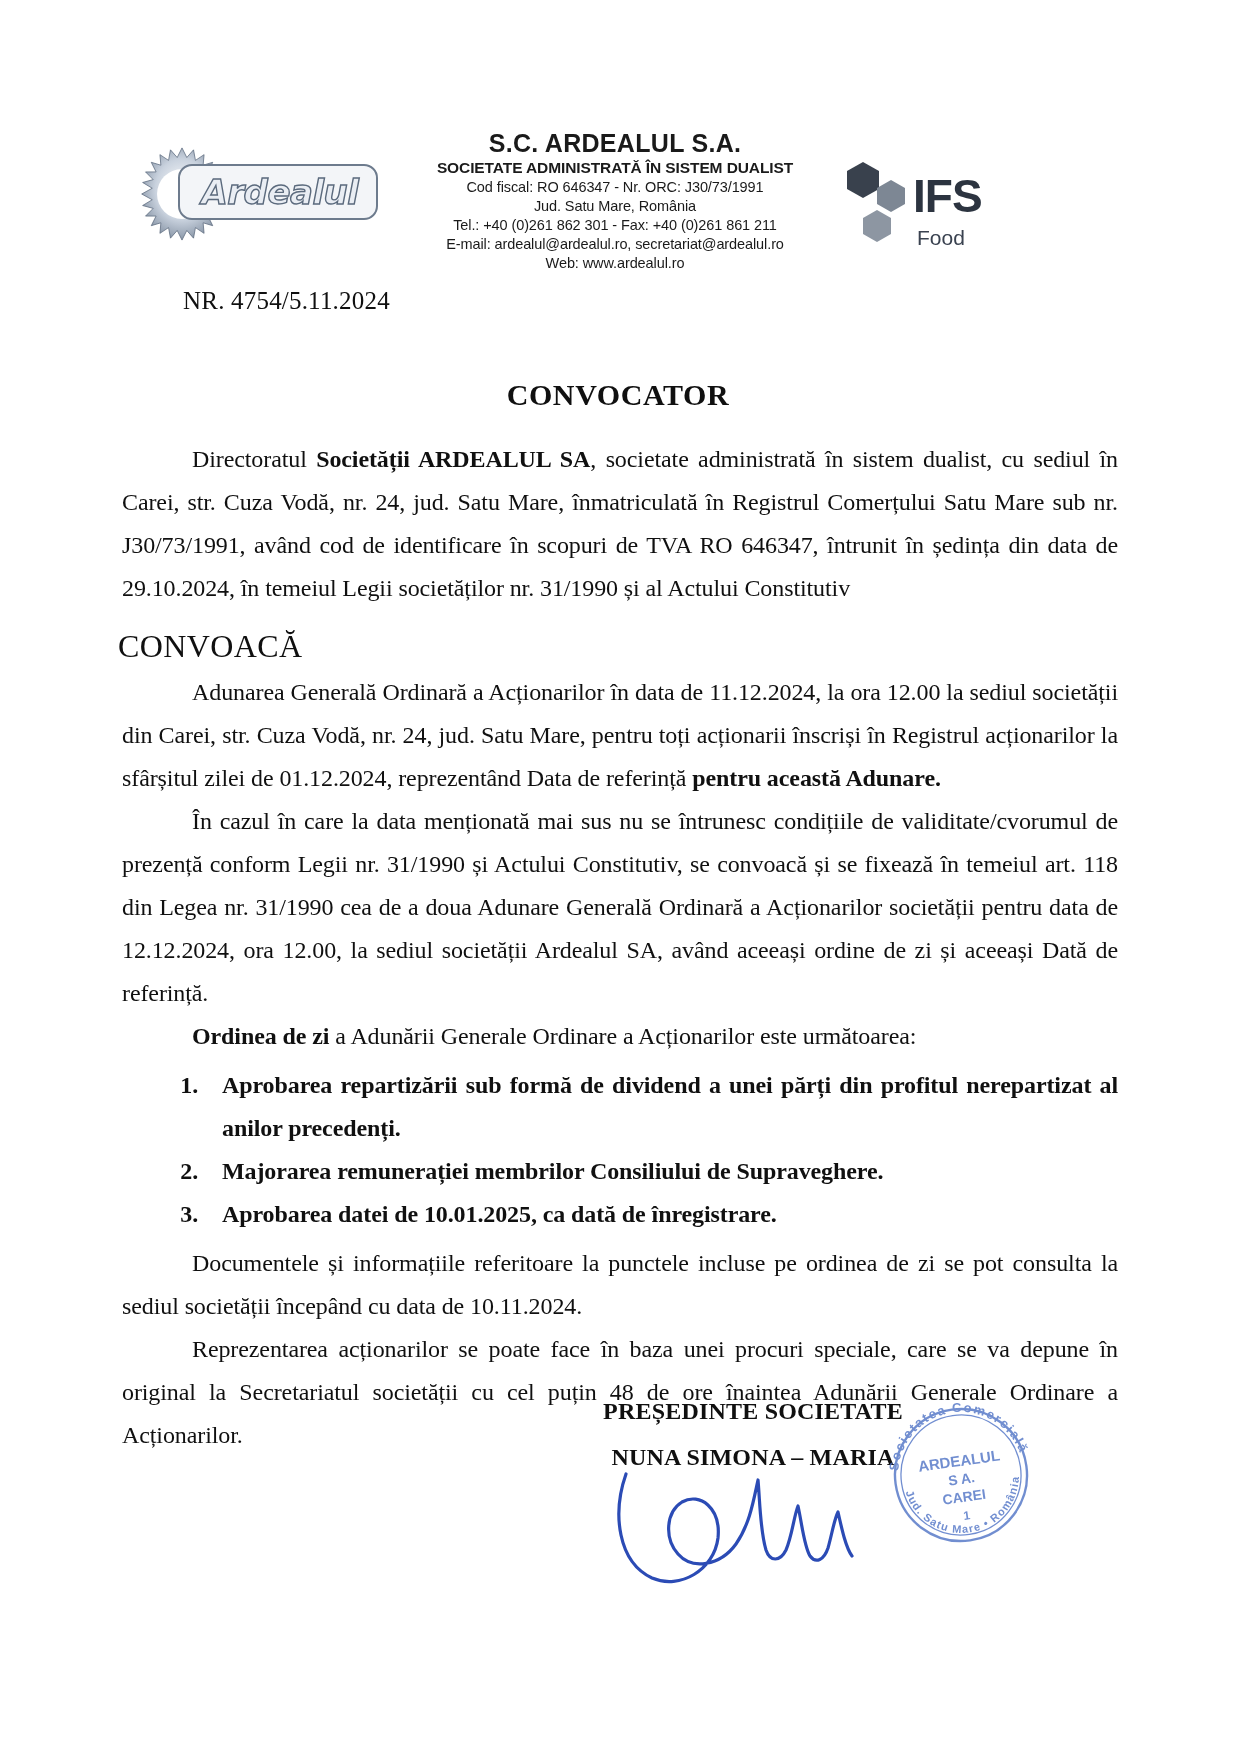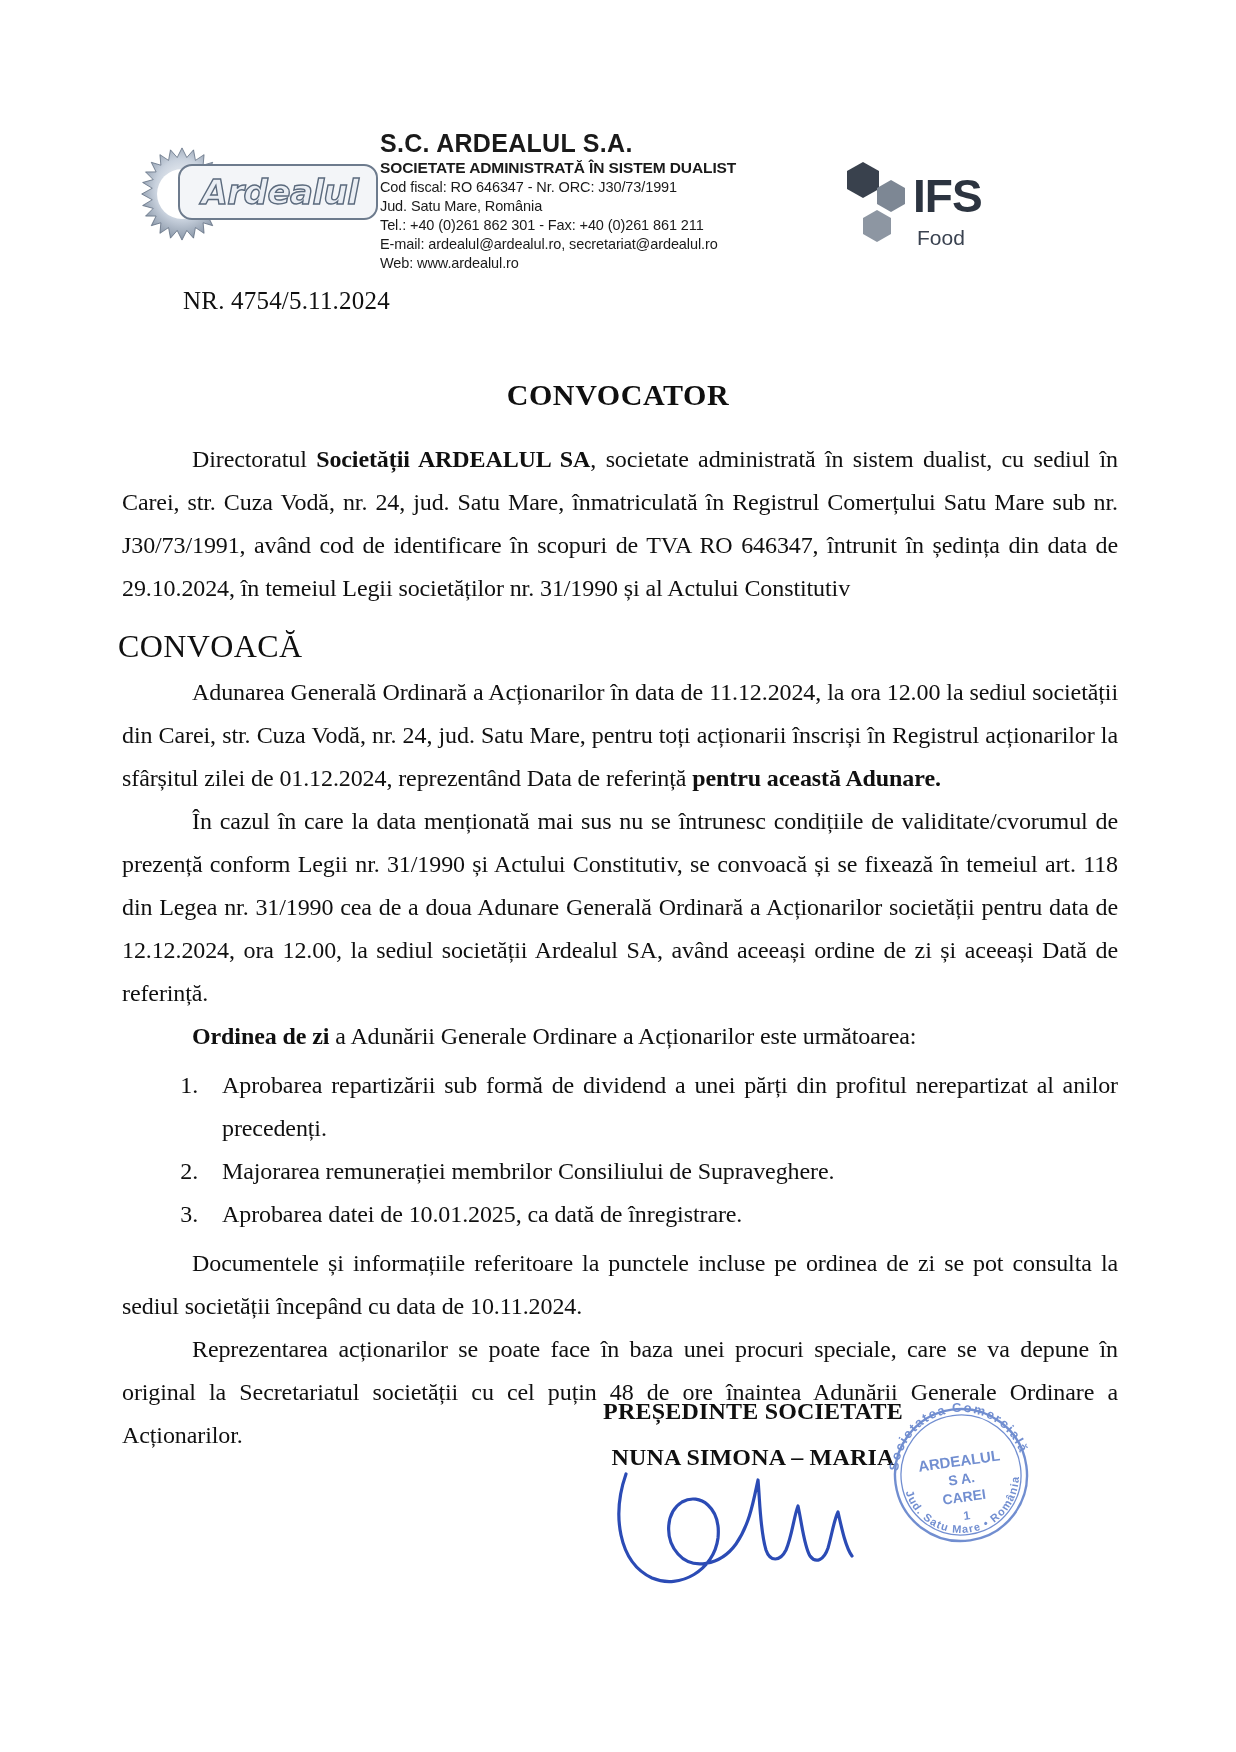--- a/index.html
+++ b/index.html
@@ -64,21 +64,21 @@
     -webkit-text-stroke: 1.4px #5b6a7d;
     letter-spacing: -0.5px;
   }
 
   
   .company {
     position: absolute;
     left: 380px;
     top: 128px;
     width: 470px;
-    text-align: left;
+    text-align: center;
     font-family: "Liberation Sans", "DejaVu Sans", sans-serif;
     color: #1a1a1a;
   }
   .company .line1 {
     font-size: 25px;
     font-weight: bold;
     letter-spacing: 0.3px;
     line-height: 30px;
   }
   .company .line2 {
@@ -157,20 +157,21 @@
     text-align: justify;
     text-indent: 70px;
     letter-spacing: -0.1px;
   }
 
   ol.agenda {
     margin: 6px 0 6px 0;
     padding-left: 86px;
     font-size: 24px;
     line-height: 43px;
+    font-weight: bold;
   }
   ol.agenda li {
     padding-left: 18px;
     text-align: justify;
     letter-spacing: -0.1px;
   }
 
   .signature-area {
     position: absolute;
     left: 118px;

